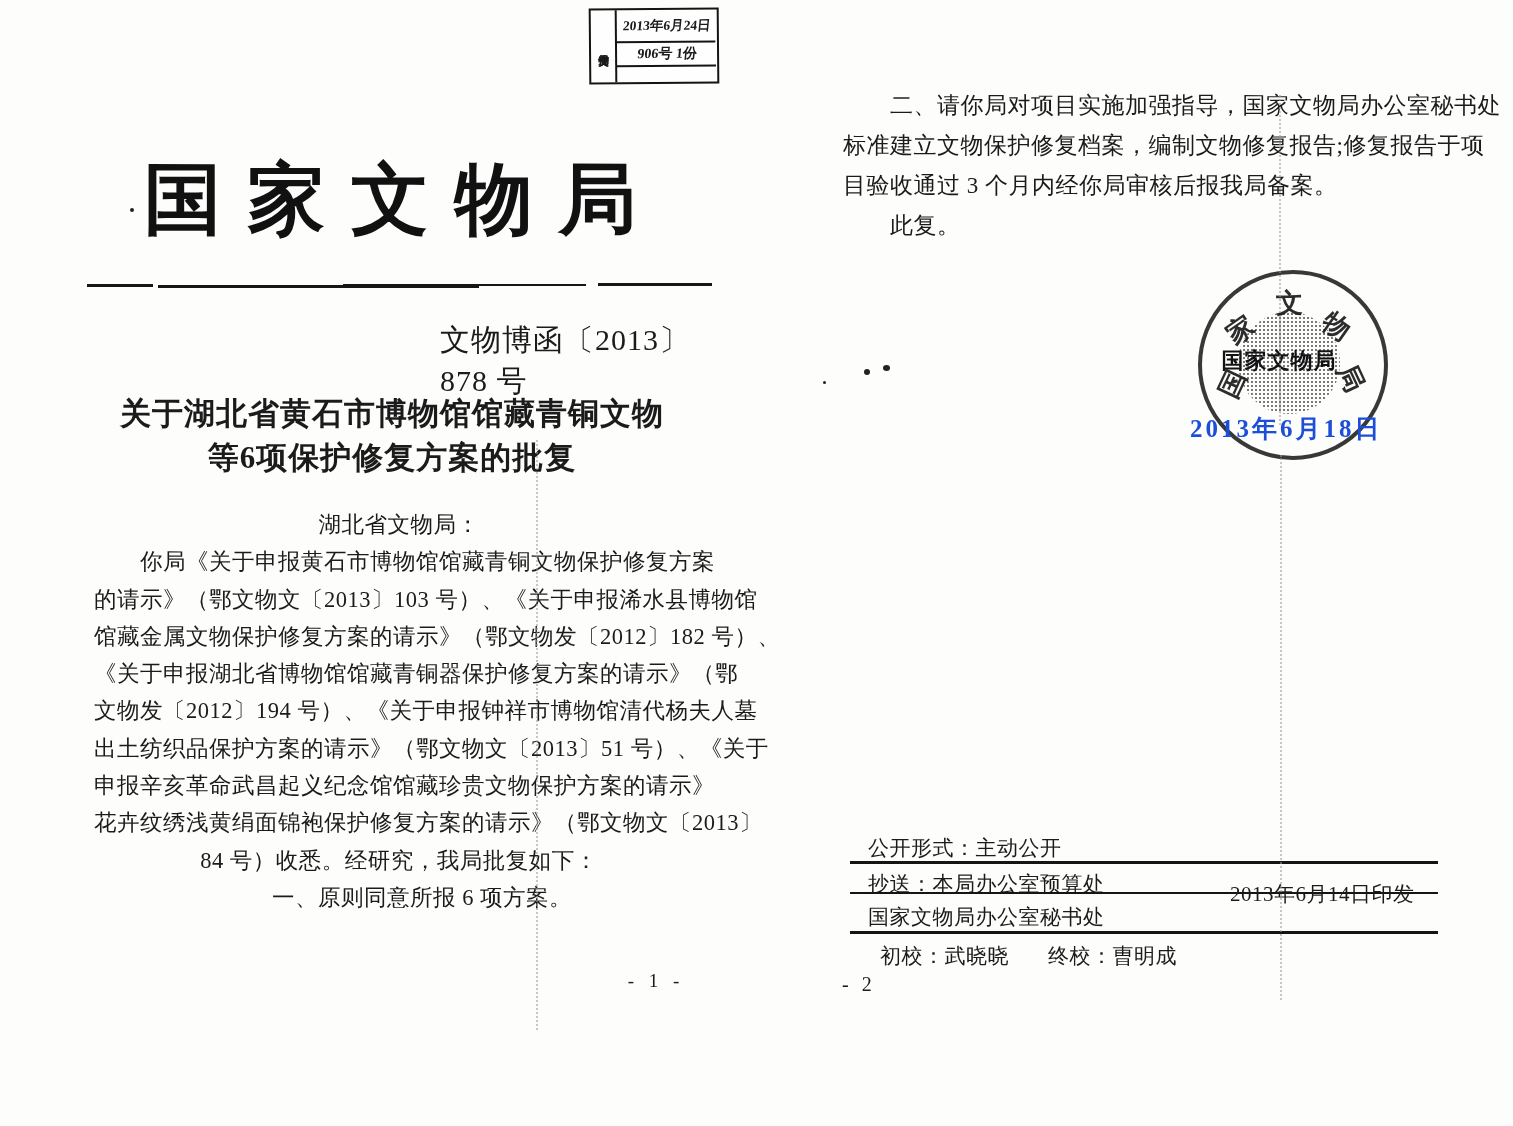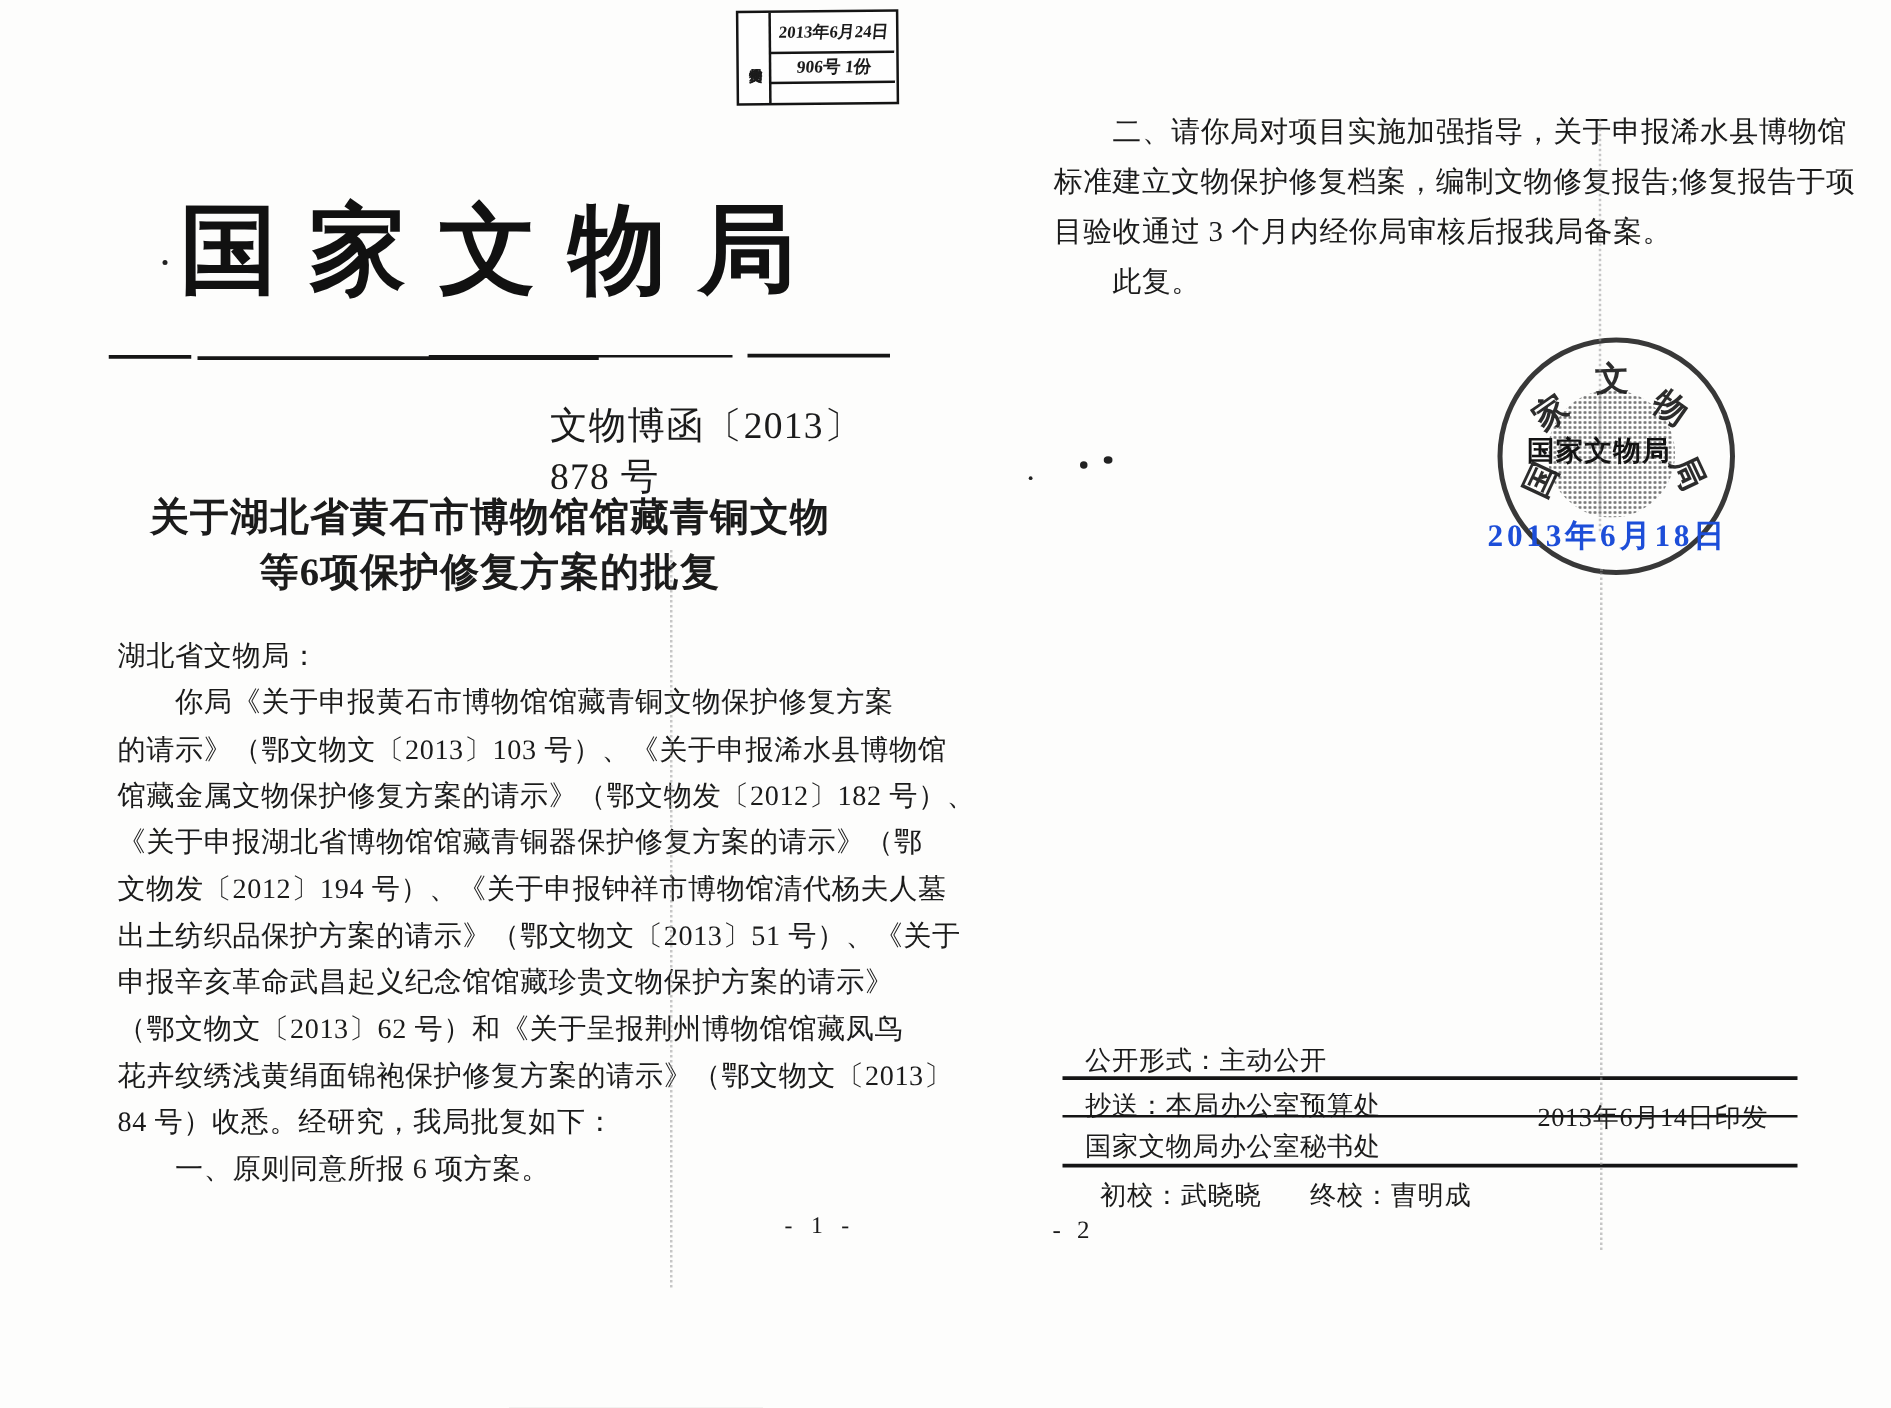--- a/index.html
+++ b/index.html
@@ -40,21 +40,21 @@
     font-size:78px;font-weight:700;letter-spacing:0.33em;
     text-align:center;white-space:nowrap;text-indent:0.33em;
     color:#111;
   }
   .rule-seg{background:#161616;}
   .doc-number{left:440px;top:320px;width:280px;font-size:30px;letter-spacing:1px;}
   .doc-title{left:92px;top:392px;width:600px;text-align:center;
     font-size:31px;font-weight:700;line-height:44px;letter-spacing:1px;}
   .body1{left:94px;top:506px;width:610px;font-size:22.5px;line-height:37.3px;
     letter-spacing:0.5px;}
-  .body1 div{height:37.3px;white-space:nowrap;}
+  .body1 div{height:37.3px;white-space:nowrap;text-align:center;}
   .pagenum1{left:616px;top:970px;width:80px;text-align:center;font-size:19px;letter-spacing:5px;}
 
   
   .body2{left:843px;top:86px;width:600px;font-size:23px;line-height:40px;letter-spacing:0.5px;}
   .body2 div{height:40px;white-space:nowrap;}
 
   
   .seal-circle{left:1198px;top:270px;width:182px;height:182px;border:4px solid #1d1d1d;
     border-radius:50%;opacity:.88;}
   .seal-emblem{left:1238px;top:312px;width:102px;height:102px;border-radius:50%;
@@ -107,32 +107,31 @@
 
   <div class="abs body1">
     <div>湖北省文物局：</div>
     <div>　　你局《关于申报黄石市博物馆馆藏青铜文物保护修复方案</div>
     <div>的请示》（鄂文物文〔2013〕103 号）、《关于申报浠水县博物馆</div>
     <div>馆藏金属文物保护修复方案的请示》（鄂文物发〔2012〕182 号）、</div>
     <div>《关于申报湖北省博物馆馆藏青铜器保护修复方案的请示》（鄂</div>
     <div>文物发〔2012〕194 号）、《关于申报钟祥市博物馆清代杨夫人墓</div>
     <div>出土纺织品保护方案的请示》（鄂文物文〔2013〕51 号）、《关于</div>
     <div>申报辛亥革命武昌起义纪念馆馆藏珍贵文物保护方案的请示》</div>
-    <div>（鄂文物文〔2013〕62 号）和《关于呈报荆州博物馆馆藏凤鸟</div>
     <div>花卉纹绣浅黄绢面锦袍保护修复方案的请示》（鄂文物文〔2013〕</div>
     <div>84 号）收悉。经研究，我局批复如下：</div>
     <div>　　一、原则同意所报 6 项方案。</div>
   </div>
 
   <div class="abs pagenum1">- 1 -</div>
 
   <div class="abs fold" style="left:536px;top:440px;height:590px;"></div>
 
   <div class="abs body2">
-    <div>　　二、请你局对项目实施加强指导，关于申报浠水县博物馆</div>
+    <div>　　二、请你局对项目实施加强指导，国家文物局办公室秘书处</div>
     <div>标准建立文物保护修复档案，编制文物修复报告;修复报告于项</div>
     <div>目验收通过 3 个月内经你局审核后报我局备案。</div>
     <div>　　此复。</div>
   </div>
 
   <div class="abs seal-circle"></div>
   <div class="abs seal-emblem"></div>
   <span class="abs seal-char" style="left:1219px;top:366px;transform:rotate(-65deg);">国</span>
   <span class="abs seal-char" style="left:1227px;top:312px;transform:rotate(-35deg);">家</span>
   <span class="abs seal-char" style="left:1276px;top:285px;transform:rotate(-2deg);">文</span>

